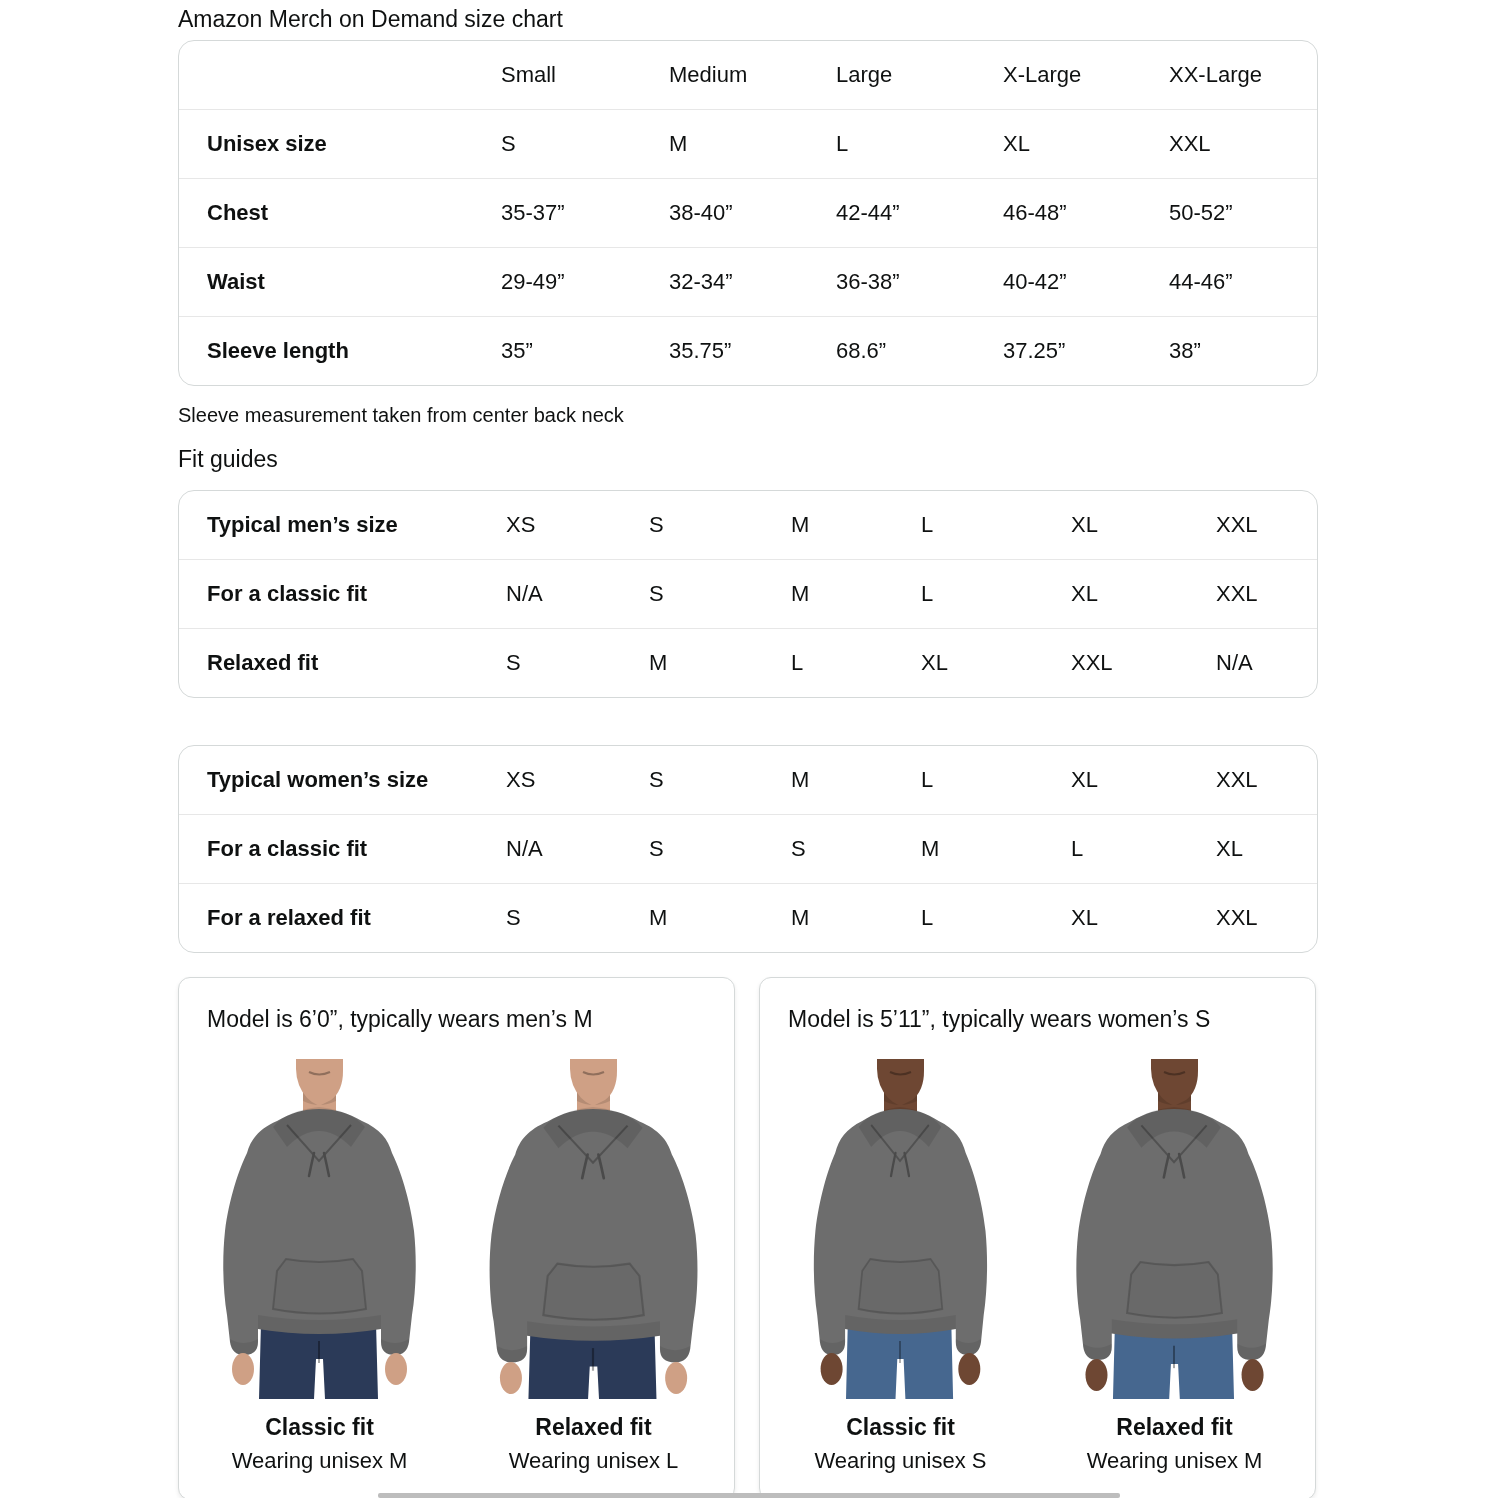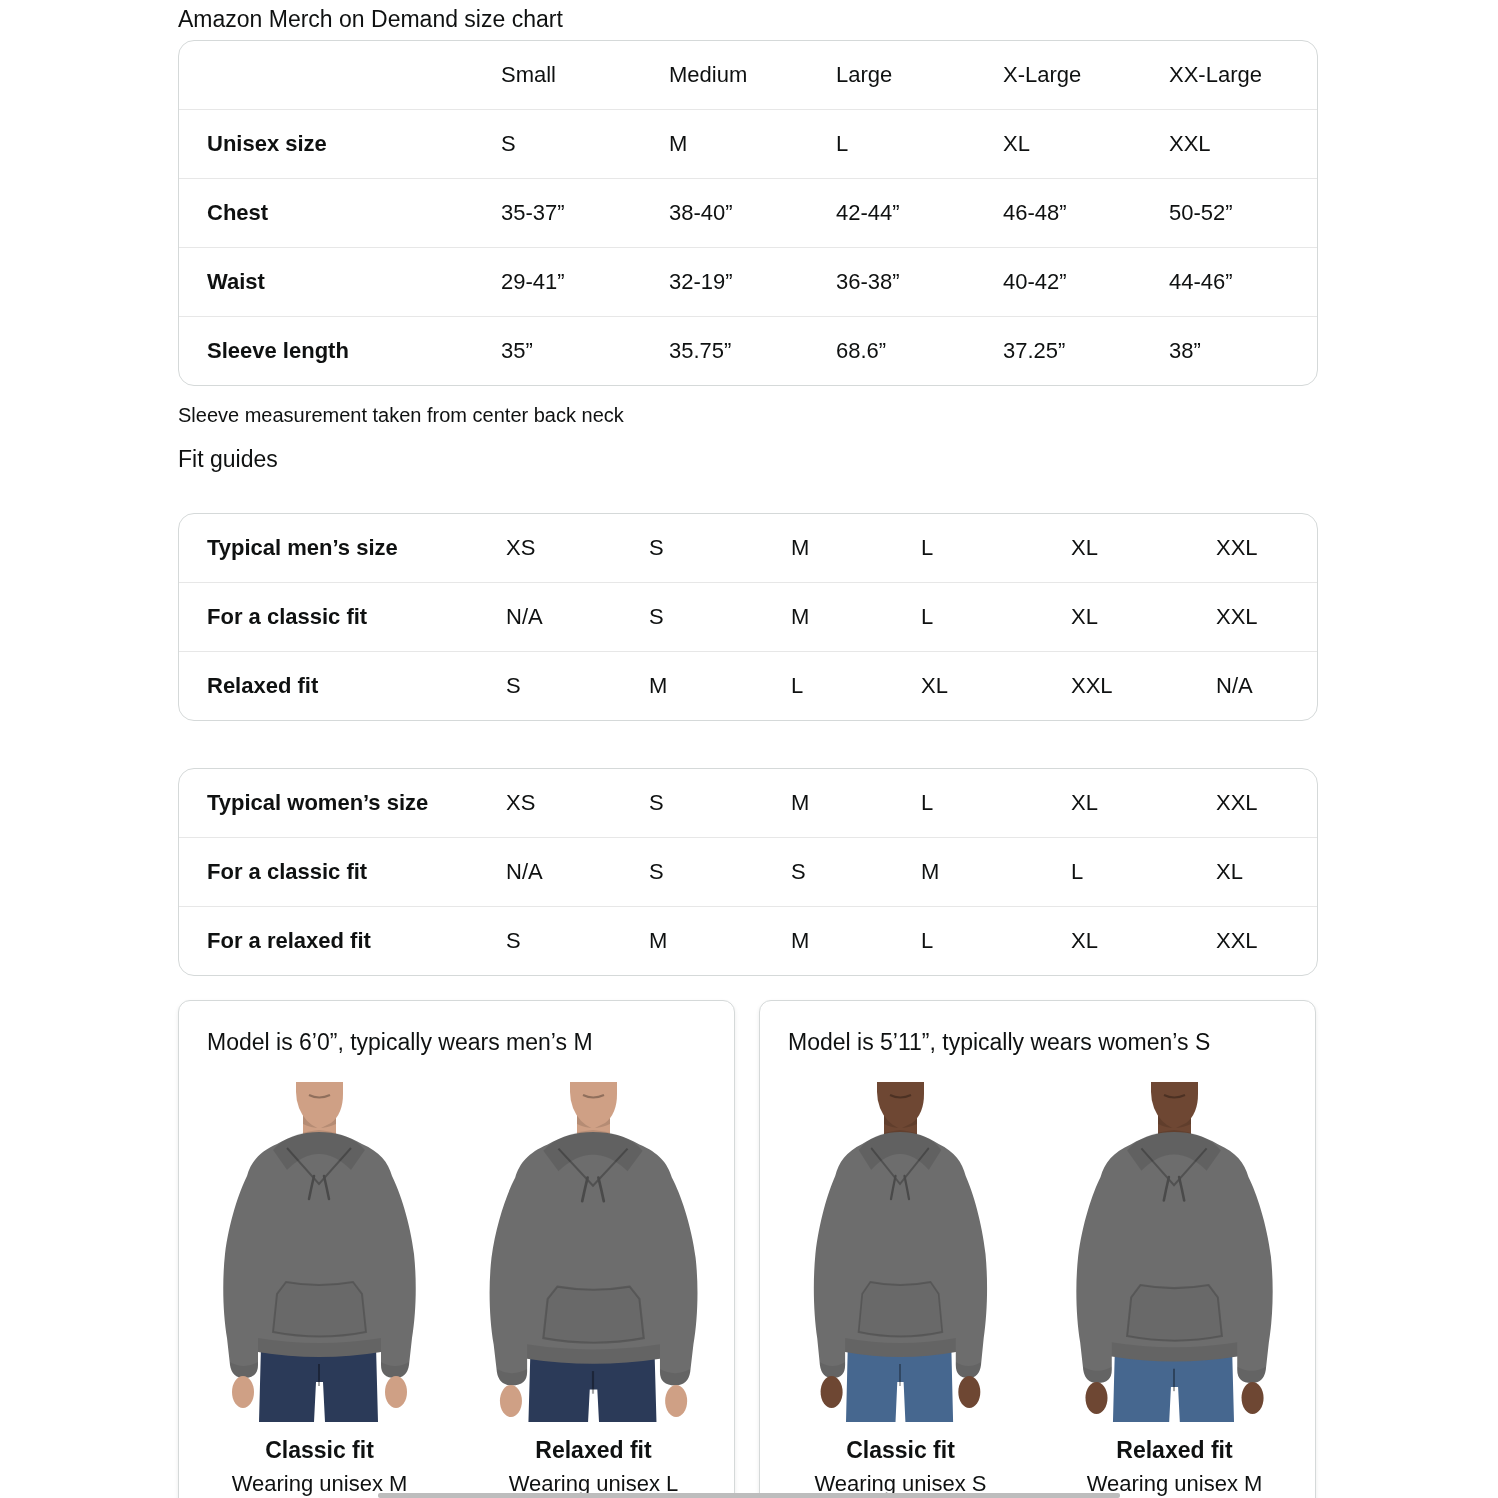--- a/index.html
+++ b/index.html
@@ -22,21 +22,21 @@
   .t-row { display:grid; align-items:center; height:68px; border-top:1px solid var(--row-divider,#e7e7e7); font-size:22px; }
   .t-row:first-child { border-top:none; }
   .t1 { grid-template-columns:322px 168px 167px 167px 166px auto; }
   .ft { grid-template-columns:327px 143px 142px 130px 150px 145px auto; }
   .t-row .label { font-weight:700; padding-left:28px; }
   .t-row .cell { font-weight:400; }
   .ft-table .t-row { display:grid; grid-template-columns:327px 143px 142px 130px 150px 145px auto; }
 
   .note { font-size:20px; margin-top:16px; height:26px; line-height:26px; }
   .fit-heading { font-size:23px; font-weight:400; margin-top:16px; height:34px; line-height:30px; }
-  .mt20 { margin-top:35px; }
+  .mt20 { margin-top:12px; }
   .mt30 { margin-top:47px; }
 
   .cards-row { display:flex; gap:24px; margin-top:24px; }
   .model-card {
     width:557px; height:523px; box-sizing:border-box;
     border:1px solid var(--table-border,#d5d9d9); border-radius:12px;
     background:#fff; padding-top:26px;
     box-shadow:0 2px 4px rgba(15,17,17,0.08);
   }
   .card-title { font-size:23px; padding-left:28px; height:30px; line-height:30px; }
@@ -79,22 +79,22 @@
       <div class="t-row t1">
         <span class="label">Chest</span>
         <span class="cell">35-37”</span>
         <span class="cell">38-40”</span>
         <span class="cell">42-44”</span>
         <span class="cell">46-48”</span>
         <span class="cell">50-52”</span>
       </div>
       <div class="t-row t1">
         <span class="label">Waist</span>
-        <span class="cell">29-41”</span>
-        <span class="cell">32-19”</span>
+        <span class="cell">29-49”</span>
+        <span class="cell">32-34”</span>
         <span class="cell">36-38”</span>
         <span class="cell">40-42”</span>
         <span class="cell">44-46”</span>
       </div>
       <div class="t-row t1">
         <span class="label">Sleeve length</span>
         <span class="cell">35”</span>
         <span class="cell">35.75”</span>
         <span class="cell">68.6”</span>
         <span class="cell">37.25”</span>

